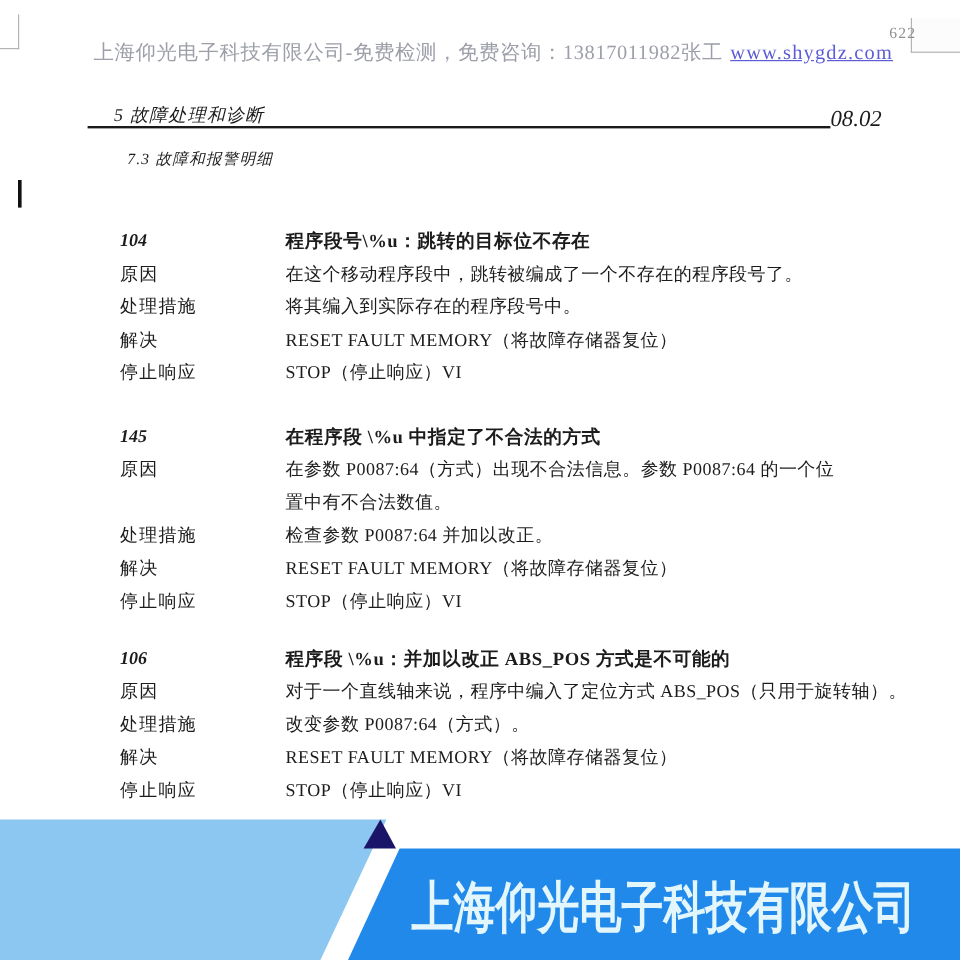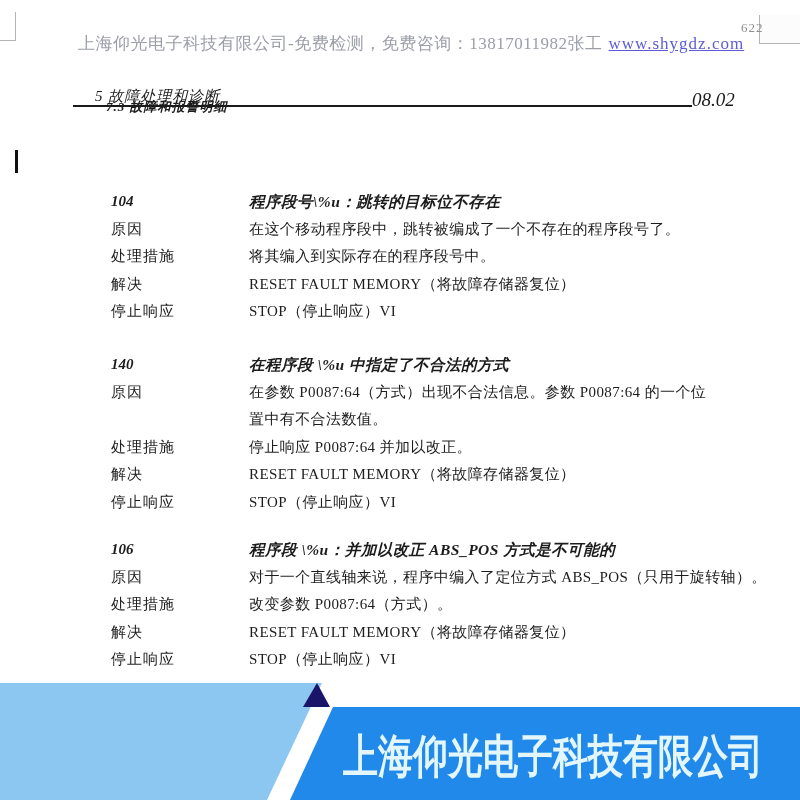--- a/index.html
+++ b/index.html
@@ -21,32 +21,32 @@
     border-right:1px solid #b4b4b4;border-bottom:1px solid #b4b4b4;
   }
   .corner-mark-right{
     position:absolute;top:15px;left:759px;width:40px;height:28px;
     border-left:1px solid #b4b4b4;border-bottom:1px solid #b4b4b4;background:#fcfcfc;
   }
   
   .chapter{position:absolute;top:87px;left:95px;font-size:15px;font-style:italic;letter-spacing:1px;}
   .version{position:absolute;top:89px;left:692px;font-size:19px;font-style:italic;}
   .header-rule{position:absolute;top:105px;left:73px;width:619px;height:2px;background:#1a1a1a;}
-  .section{position:absolute;top:98px;left:106px;font-size:13px;font-style:italic;letter-spacing:1px;font-weight:bold;}
+  .section{position:absolute;top:124px;left:106px;font-size:13px;font-style:italic;letter-spacing:1px;}
   
   .cursor-artifact{position:absolute;top:150px;left:15px;width:3px;height:23px;background:#111;}
   
   .fault{
     position:absolute;left:100px;width:645px;
     display:grid;grid-template-columns:138px 1fr;
-    font-size:15px;line-height:27.6px;margin-left:11px;
+    font-size:15px;line-height:27.6px;
   }
   .fault .row{display:contents;}
   .num{font-weight:bold;font-style:italic;font-size:15px;}
-  .title{font-weight:bold;font-size:15.5px;letter-spacing:0.5px;font-style:italic;}
+  .title{font-weight:bold;font-size:15.5px;letter-spacing:0.5px;}
   .lbl{letter-spacing:1px;}
   .txt{letter-spacing:0.4px;}
   .w470{display:block;max-width:470px;}
   .nowrap{white-space:nowrap;}
   
   .footer-svg{position:absolute;top:680px;left:0;width:800px;height:120px;}
   .footer-company{
     font-family:"Liberation Sans","DejaVu Sans",sans-serif;font-weight:bold;font-size:46px;
   }
 </style>
@@ -85,30 +85,30 @@
       <span class="txt">RESET FAULT MEMORY（将故障存储器复位）</span>
     </div>
     <div class="row">
       <span class="lbl">停止响应</span>
       <span class="txt">STOP（停止响应）VI</span>
     </div>
   </section>
 
   <section class="fault" style="top:351px">
     <div class="row">
-      <span class="num">140</span>
+      <span class="num">145</span>
       <span class="title">在程序段 \%u 中指定了不合法的方式</span>
     </div>
     <div class="row">
       <span class="lbl">原因</span>
       <span class="txt w470">在参数 P0087:64（方式）出现不合法信息。参数 P0087:64 的一个位置中有不合法数值。</span>
     </div>
     <div class="row">
       <span class="lbl">处理措施</span>
-      <span class="txt">停止响应 P0087:64 并加以改正。</span>
+      <span class="txt">检查参数 P0087:64 并加以改正。</span>
     </div>
     <div class="row">
       <span class="lbl">解决</span>
       <span class="txt">RESET FAULT MEMORY（将故障存储器复位）</span>
     </div>
     <div class="row">
       <span class="lbl">停止响应</span>
       <span class="txt">STOP（停止响应）VI</span>
     </div>
   </section>

